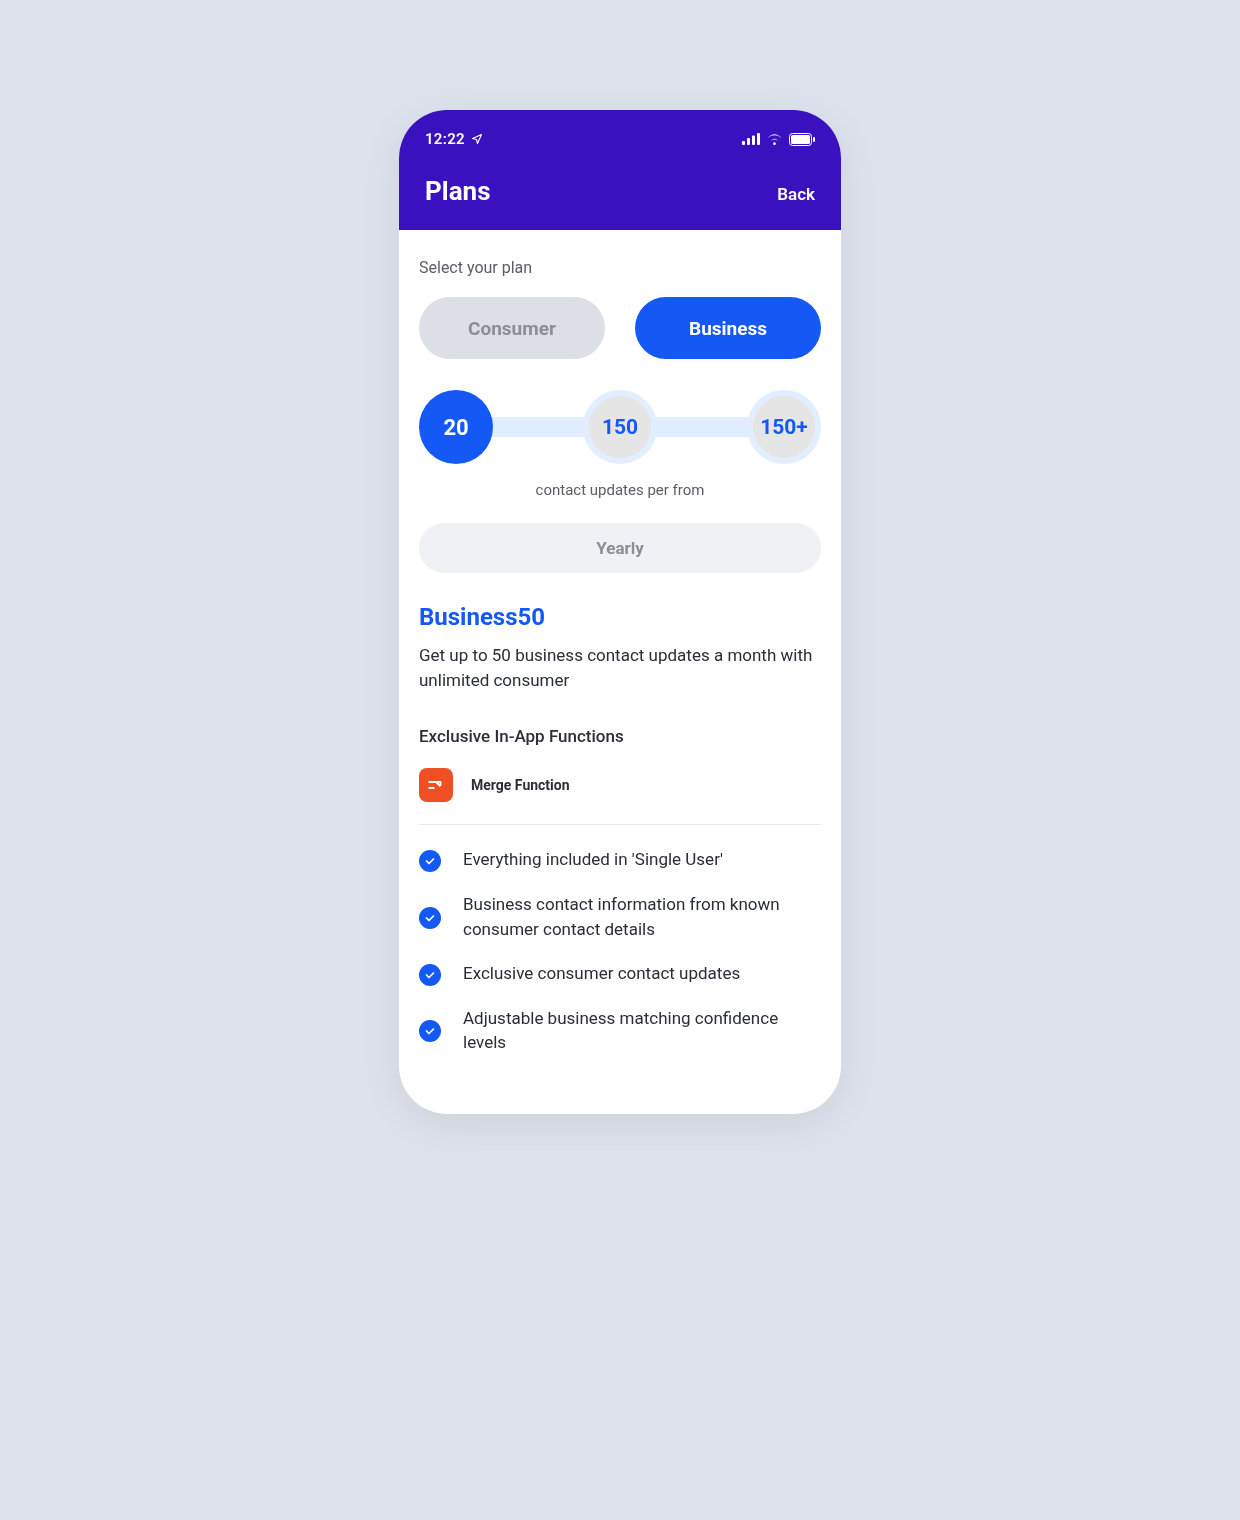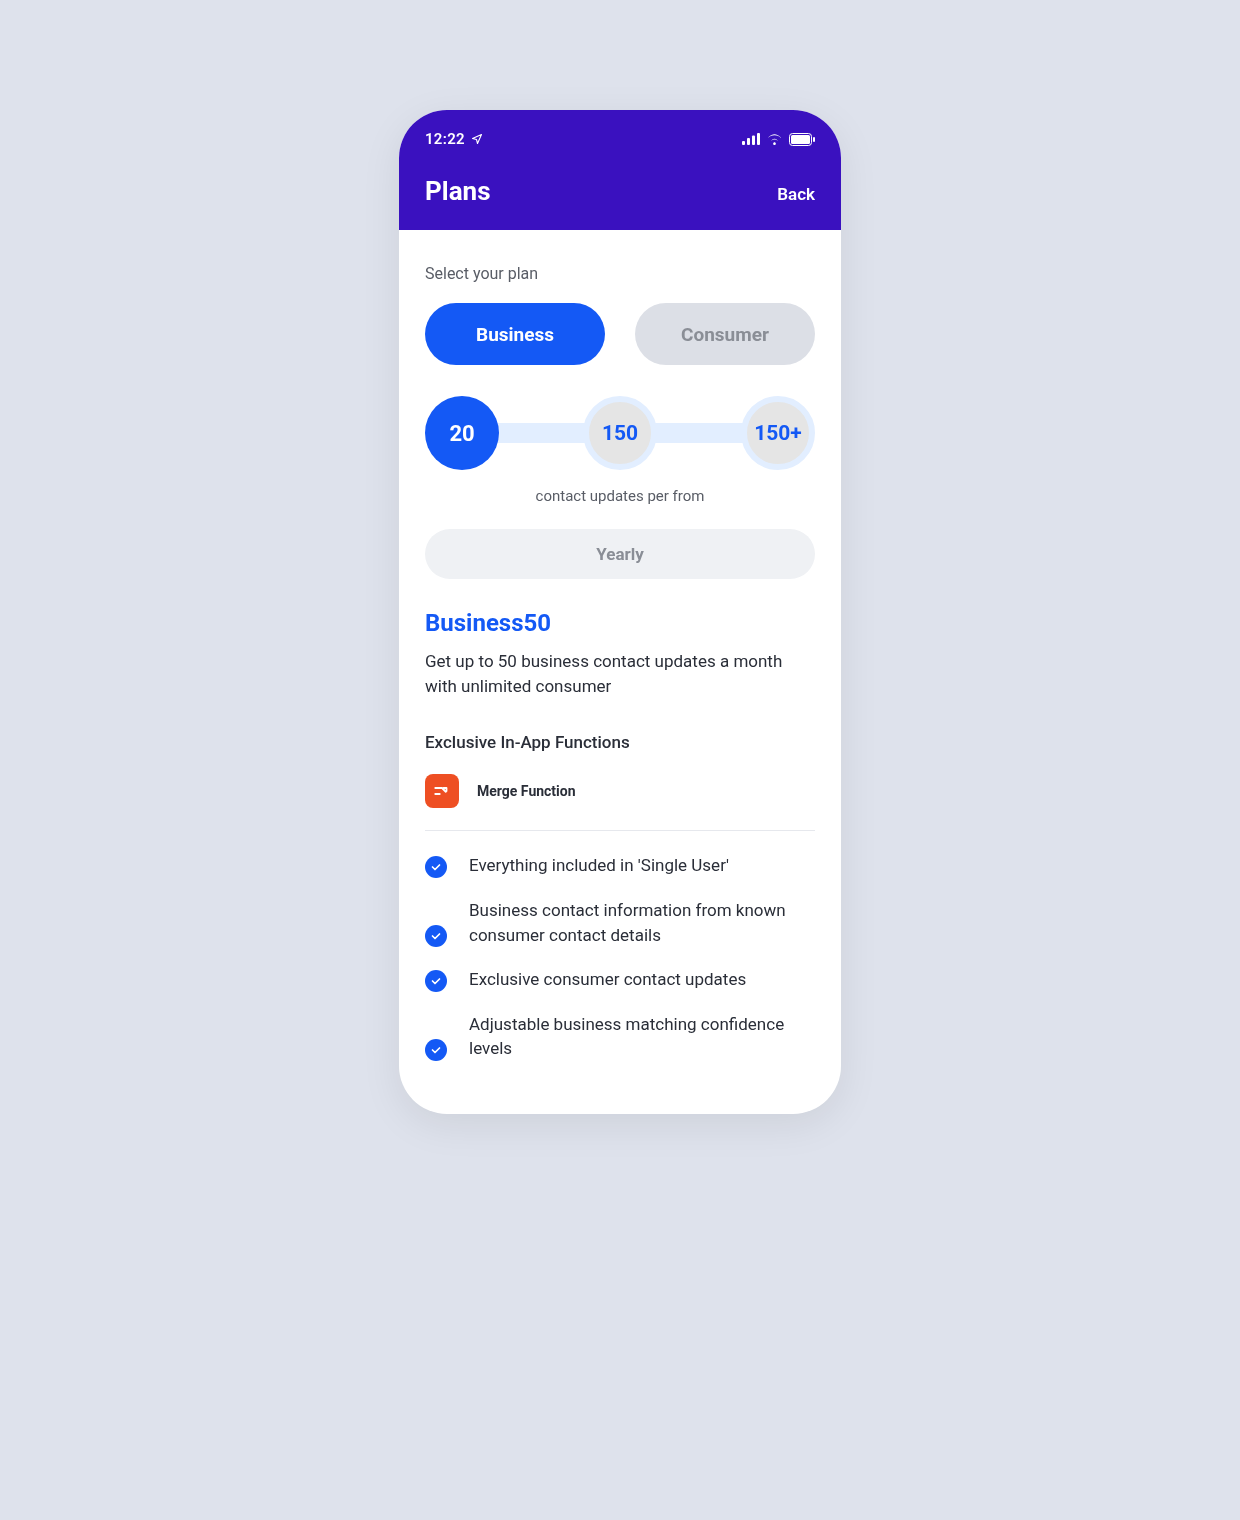--- a/index.html
+++ b/index.html
@@ -27,33 +27,32 @@
   }
   .phone{
     width:442px;
     height:1004px;
     background:#fff;
     border-radius:var(--phone-radius);
     overflow:hidden;
     box-shadow:0 10px 40px rgba(0,0,0,.08);
     display:flex;
     flex-direction:column;
-    gap:6px;
   }
   
   .phone-top{background:var(--deep-purple);color:#fff;padding:20px 26px 24px;}
   .status-bar{display:flex;justify-content:space-between;align-items:center;font-size:15px;font-weight:600;letter-spacing:.3px;margin-bottom:28px;}
   .status-left{display:flex;align-items:center;gap:6px;}
   .status-right{display:flex;align-items:center;gap:6px;}
   .icon{display:inline-flex;}
   .title-row{display:flex;justify-content:space-between;align-items:baseline;}
   .title-row h1{margin:0;font-size:26px;font-weight:700;}
   .back{font-size:17px;font-weight:600;cursor:pointer;}
   
-  .phone-body{flex:1;overflow:hidden;padding:28px 26px 10px;}
+  .phone-body{flex:1;overflow:hidden;padding:28px 20px 10px;}
   .section-label{color:var(--text-mid);font-size:16px;margin:0 0 20px;}
   
   .pill-row{display:flex;gap:30px;margin-bottom:30px;}
   .pill{flex:1;height:62px;border-radius:34px;display:flex;align-items:center;justify-content:center;font-size:19px;font-weight:700;cursor:pointer;}
   .pill.inactive{background:var(--pill-gray);color:var(--text-light);}
   .pill.active{background:var(--blue);color:#fff;}
   
   .tier-wrap{position:relative;height:76px;margin:4px 0 16px;}
   .tier-track{position:absolute;left:34px;right:34px;top:50%;height:20px;margin-top:-10px;background:var(--light-blue);border-radius:10px;}
   .tier-nodes{position:absolute;inset:0;display:flex;justify-content:space-between;align-items:center;}
@@ -67,21 +66,21 @@
   .seg-opt.on{background:var(--blue);color:#fff;}
   .seg-opt.off{color:var(--text-light);}
   
   .plan-name{color:var(--blue);font-size:24px;font-weight:700;margin:0 0 12px;}
   .plan-desc{color:var(--text-dark);font-size:17px;line-height:1.45;margin:0 0 34px;}
   .func-label{color:var(--text-dark);font-size:17px;font-weight:500;margin:0 0 22px;}
   .func-row{display:flex;align-items:center;gap:18px;margin-bottom:22px;}
   .func-icon{width:34px;height:34px;border-radius:8px;background:var(--orange);display:flex;align-items:center;justify-content:center;}
   .func-title{font-size:14px;font-weight:700;color:var(--text-dark);}
   .hr{height:1px;background:#E6E8ED;margin:4px 0 22px;}
-  .feat{display:flex;align-items:flex-end;gap:22px;margin-bottom:20px;}
+  .feat{display:flex;align-items:center;gap:22px;margin-bottom:20px;}
   .chk{flex:none;width:22px;height:22px;border-radius:50%;background:var(--blue);display:flex;align-items:center;justify-content:center;margin-top:2px;}
   .feat-text{color:var(--text-dark);font-size:17px;line-height:1.45;}
 </style>
 </head>
 <body>
 
 <div class="phone">
   <div class="phone-top">
     <div class="status-bar">
       <div class="status-left">
@@ -118,22 +117,22 @@
     <div class="title-row">
       <h1>Plans</h1>
       <span class="back">Back</span>
     </div>
   </div>
 
   <div class="phone-body">
     <p class="section-label">Select your plan</p>
 
     <div class="pill-row">
+      <div class="pill inactive">Consumer</div>
       <div class="pill active">Business</div>
-      <div class="pill inactive">Consumer</div>
     </div>
 
     <div class="tier-wrap">
       <div class="tier-track"></div>
       <div class="tier-nodes">
         <div class="tier-node sel">20</div>
         <div class="tier-node idle">150</div>
         <div class="tier-node idle">150+</div>
       </div>
     </div>

